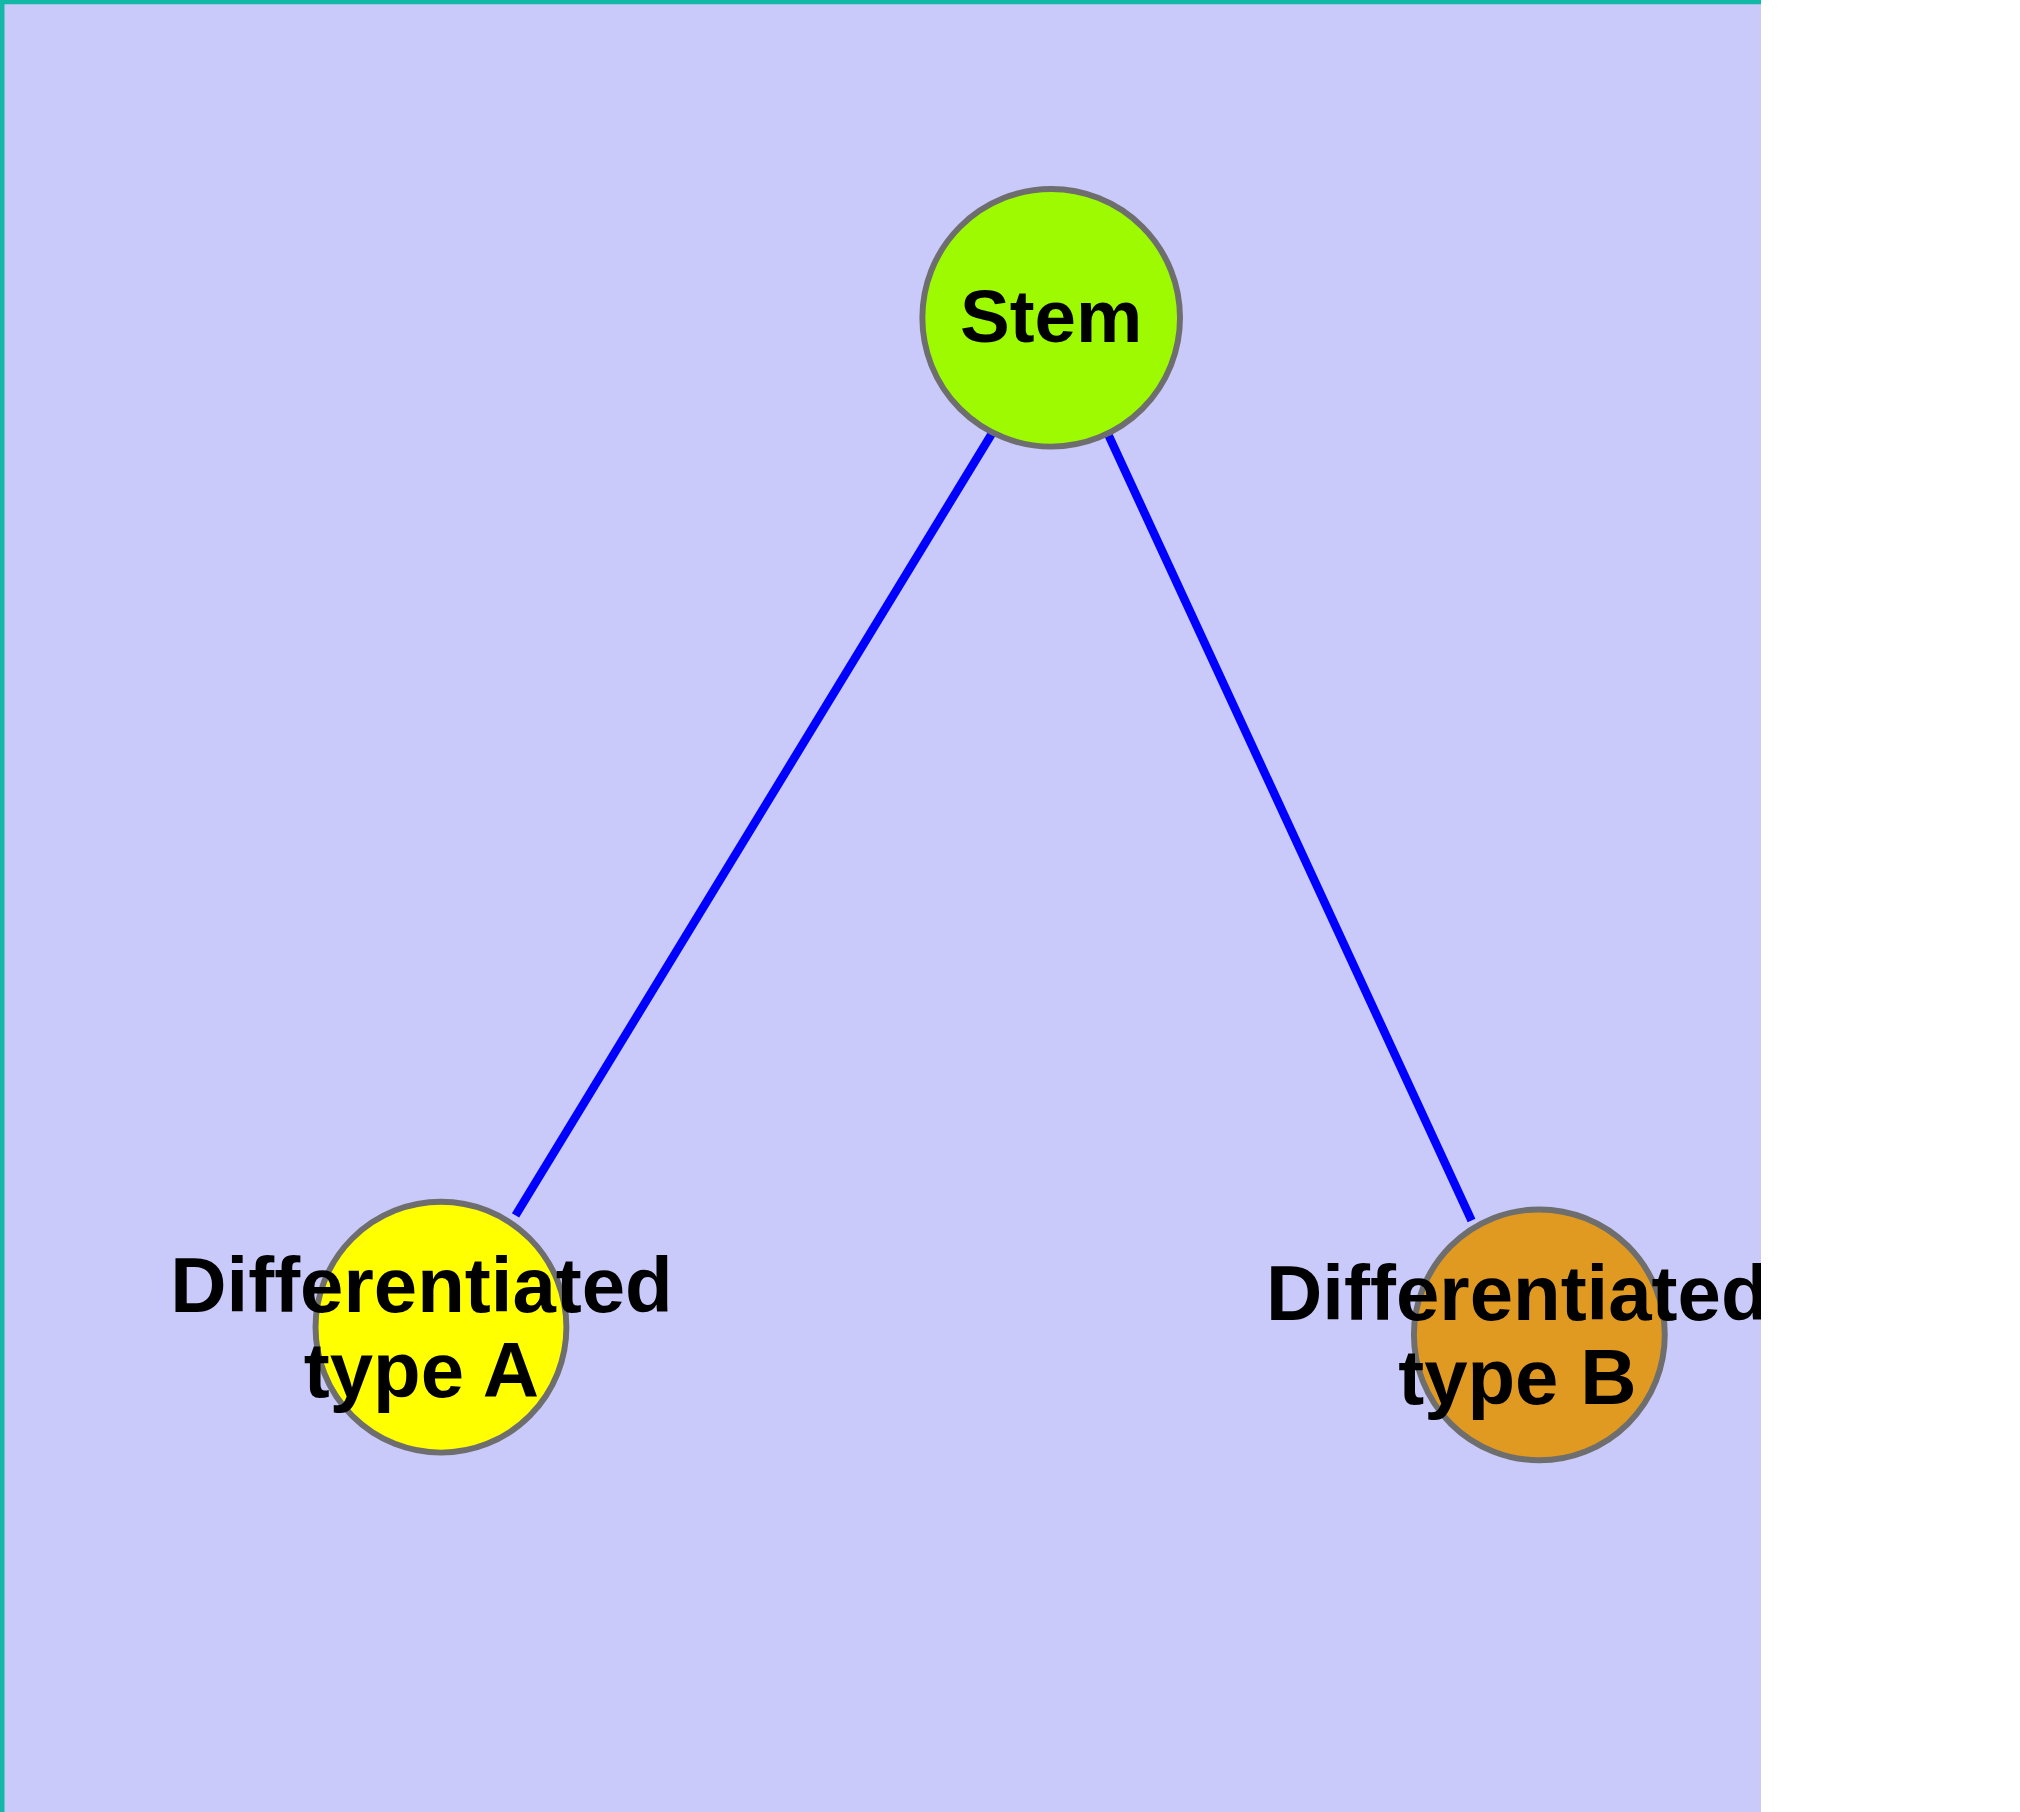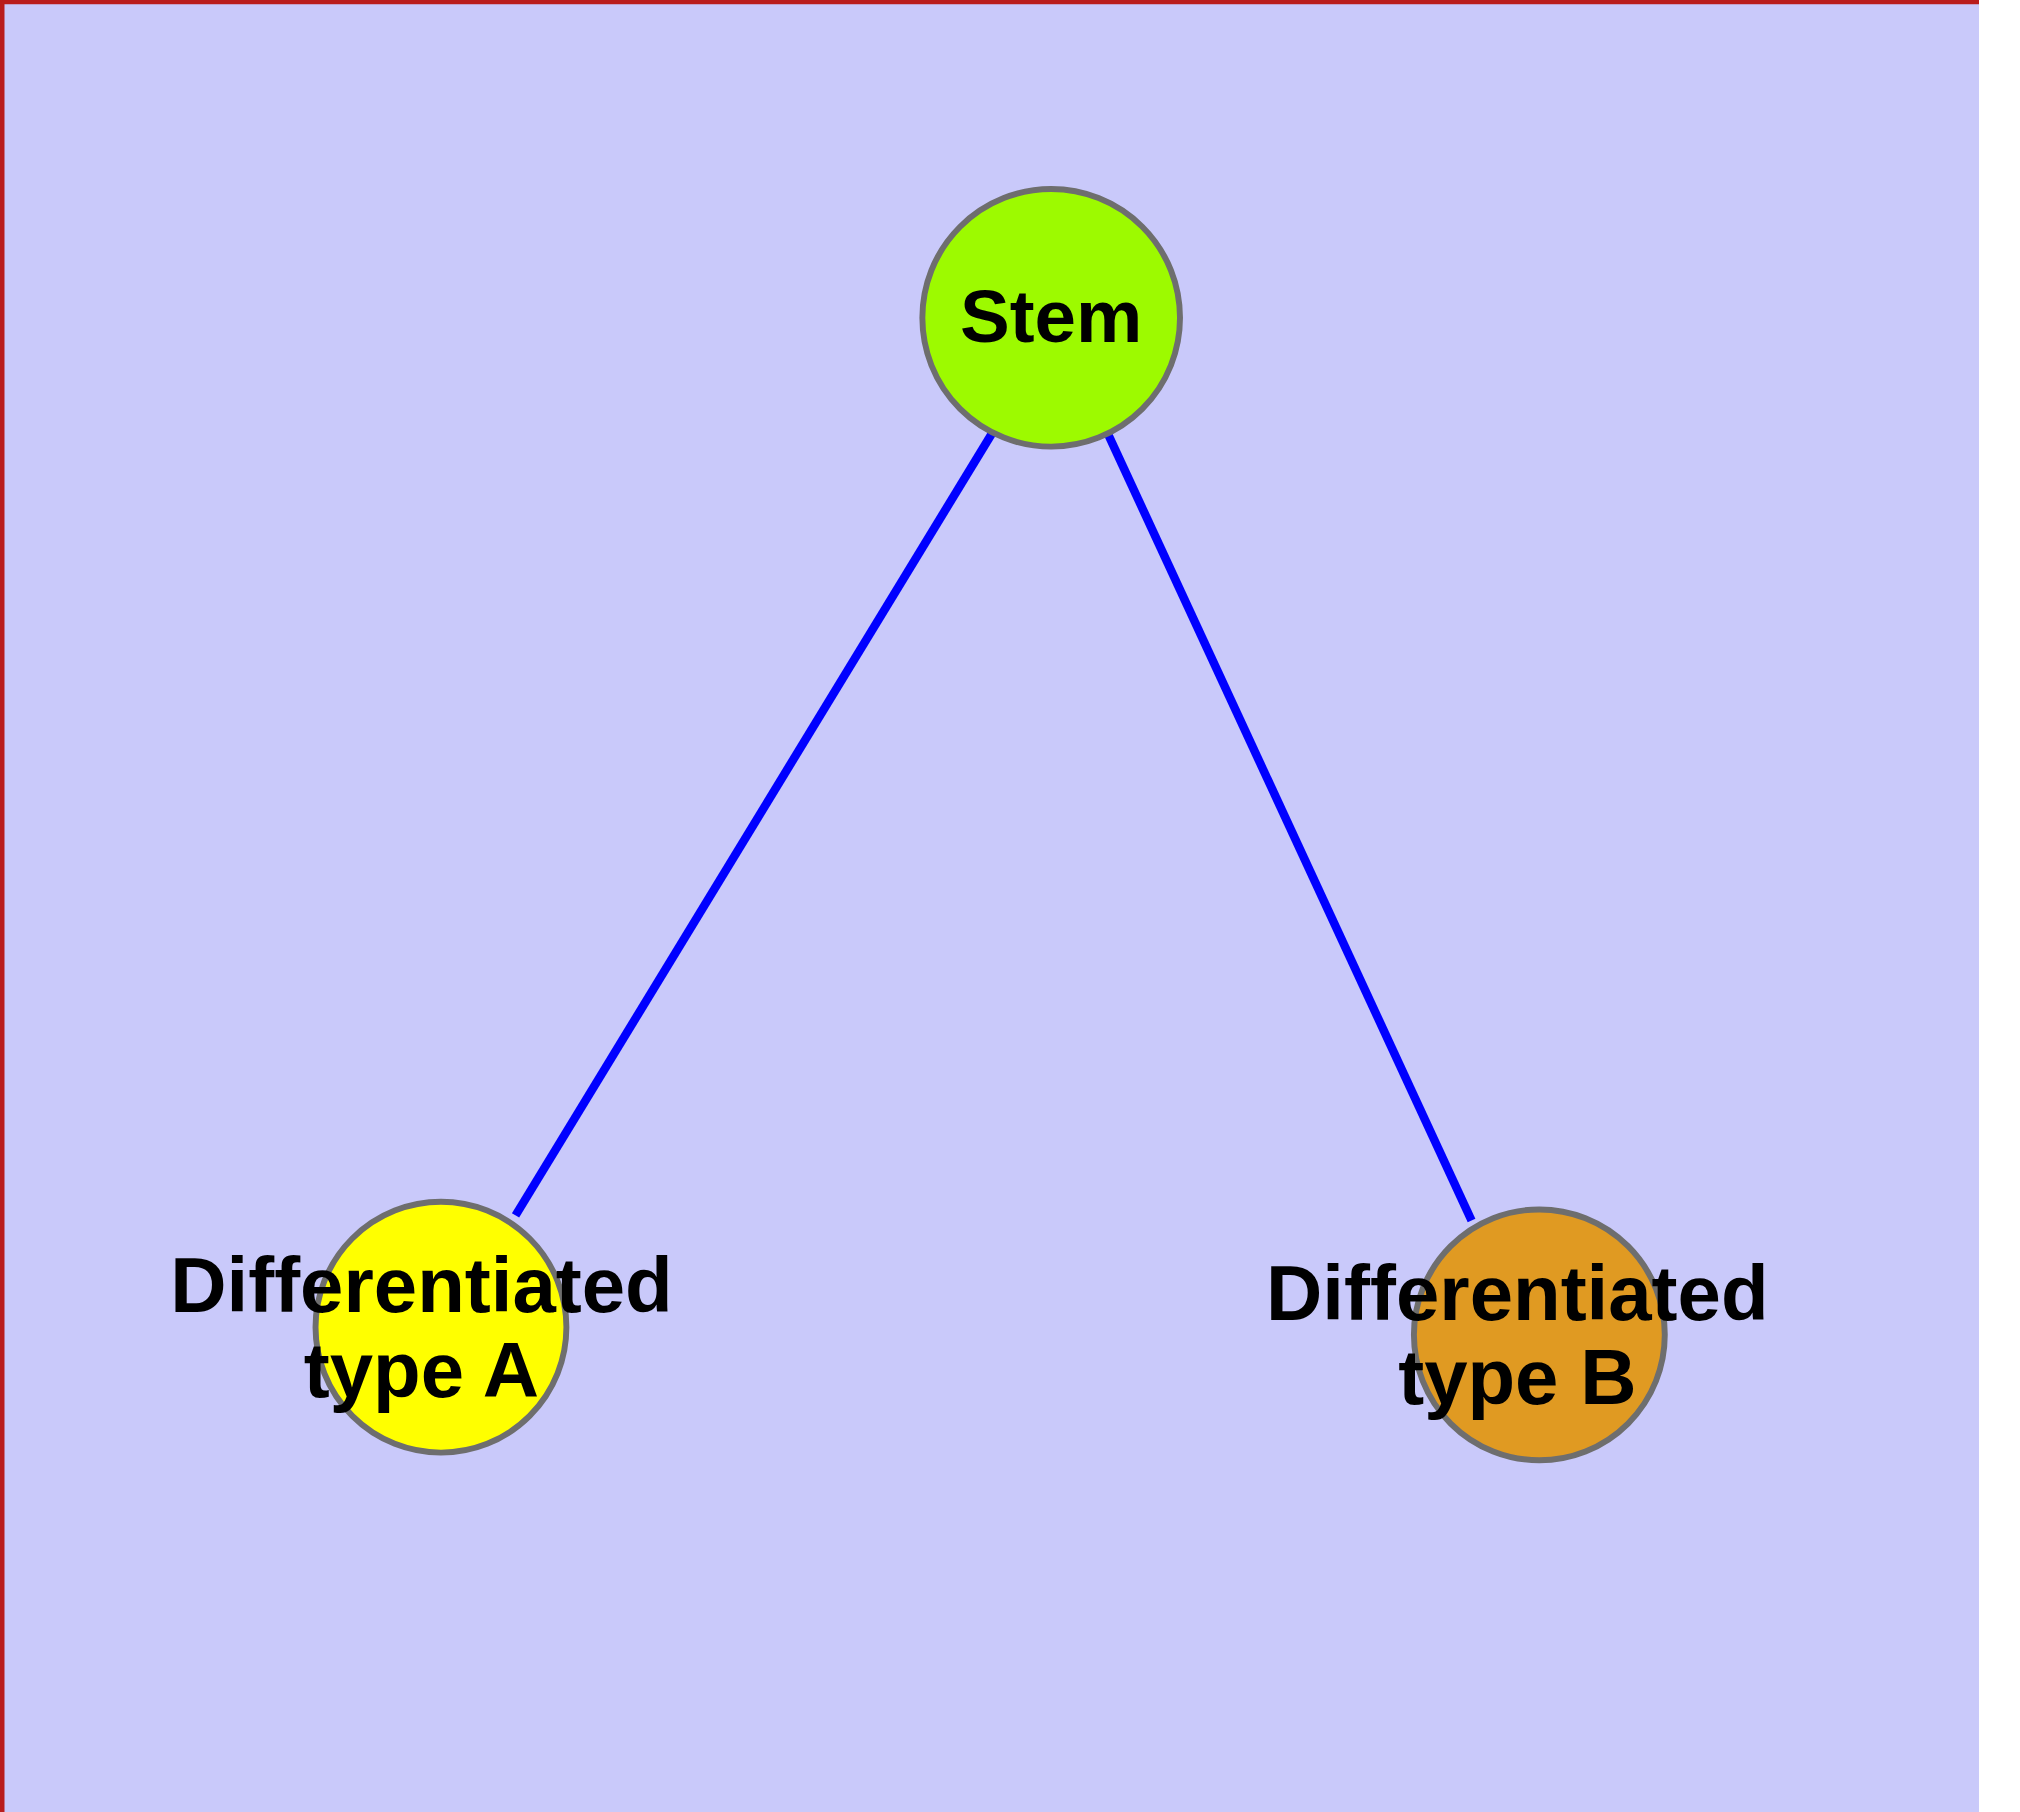--- a/index.html
+++ b/index.html
@@ -2,23 +2,23 @@
 <html style="font-size:13.6px"><head>
 <meta charset="utf-8">
 <style>
   html, body {
     margin: 0;
     padding: 0;
     background: #ffffff;
   }
   #canvas {
     position: relative;
-    width: 1979px;
+    width: 1761px;
     height: 1812px;
-    background: #b91c1c;
+    background: #14b8a6;
     overflow: hidden;
     font-family: "Liberation Sans", sans-serif;
   }
   #graph-svg {
     position: absolute;
     left: 0;
     top: 0;
     width: 2021px;
     height: 1812px;
     display: block;

